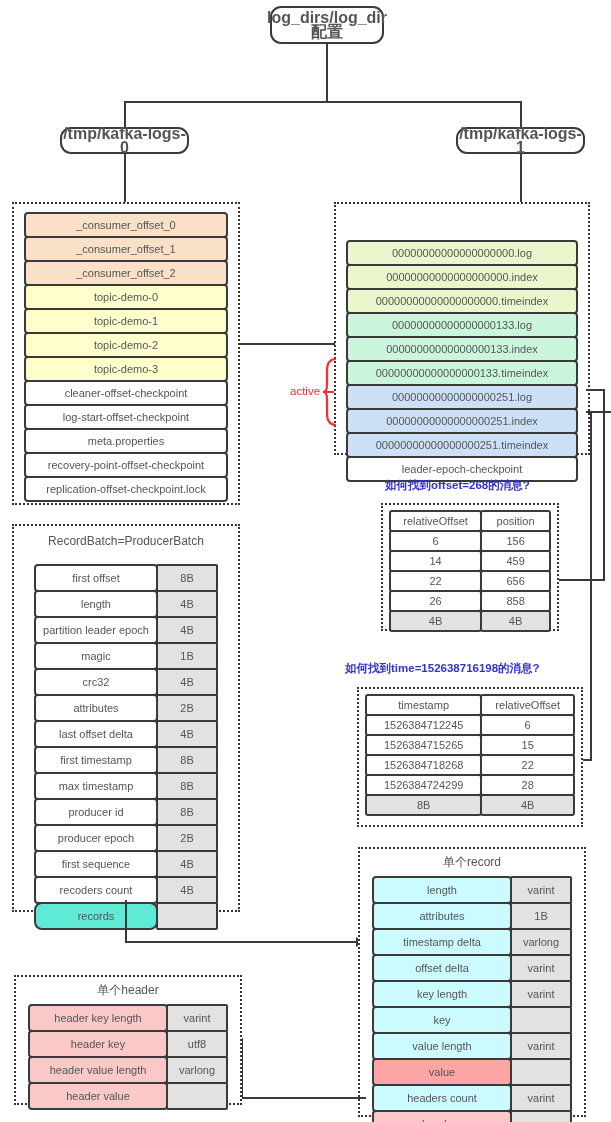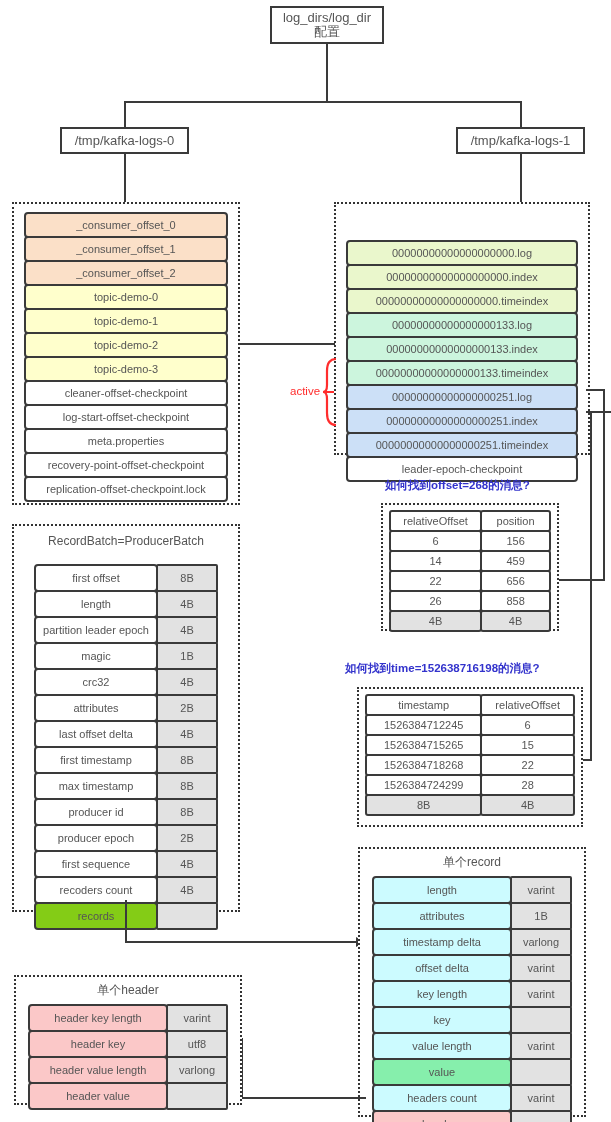--- a/index.html
+++ b/index.html
@@ -16,24 +16,25 @@
   .abs { position: absolute; box-sizing: border-box; }
 
   
   .node {
     border: 2px solid #3a3a3a;
     background: #ffffff;
     display: flex;
     align-items: center;
     justify-content: center;
     text-align: center;
-    font-size: 13px;
+    font-size: 16px;
     line-height: 14px;
     color: #555;
-    border-radius: 0;
+    border-radius: 11px;
+    font-weight: bold;
   }
 
   
   .dotted-group {
     border: 2px dotted #333333;
     background: #ffffff;
   }
   .group-title {
     text-align: center;
     font-size: 12px;
@@ -344,21 +345,21 @@
       </div>
       <div class="srow">
         <div class="lbl" style="background: rgb(255, 255, 255);">first sequence</div>
         <div class="sz">4B</div>
       </div>
       <div class="srow">
         <div class="lbl" style="background: rgb(255, 255, 255);">recoders count</div>
         <div class="sz">4B</div>
       </div>
       <div class="srow">
-        <div class="lbl" style="background: #84cc16;">records</div>
+        <div class="lbl" style="background: #5eead4; border-radius: 8px;">records</div>
         <div class="sz"></div>
       </div>
     </div>
 </div>
 
 <div class="ln lnv abs" style="left:125px; top:900px; height:43px;"></div>
 <div class="ln lnh abs" style="left:125px; top:941px; width:233px;"></div>
 <div class="arrow-r abs" style="left:356px; top:937px;"></div>
 
 <div class="dotted-group abs" style="left:358px; top:847px; width:228px; height:270px; padding:5px 12px;">
@@ -386,21 +387,21 @@
       </div>
       <div class="srow">
         <div class="lbl" style="background: rgb(204, 251, 255);">key</div>
         <div class="sz"></div>
       </div>
       <div class="srow">
         <div class="lbl" style="background: rgb(204, 251, 255);">value length</div>
         <div class="sz">varint</div>
       </div>
       <div class="srow">
-        <div class="lbl" style="background: #86efac;">value</div>
+        <div class="lbl" style="background: #fca5a5;">value</div>
         <div class="sz"></div>
       </div>
       <div class="srow">
         <div class="lbl" style="background: rgb(204, 251, 255);">headers count</div>
         <div class="sz">varint</div>
       </div>
       <div class="srow">
         <div class="lbl" style="background: rgb(251, 200, 200);">headers</div>
         <div class="sz"></div>
       </div>

